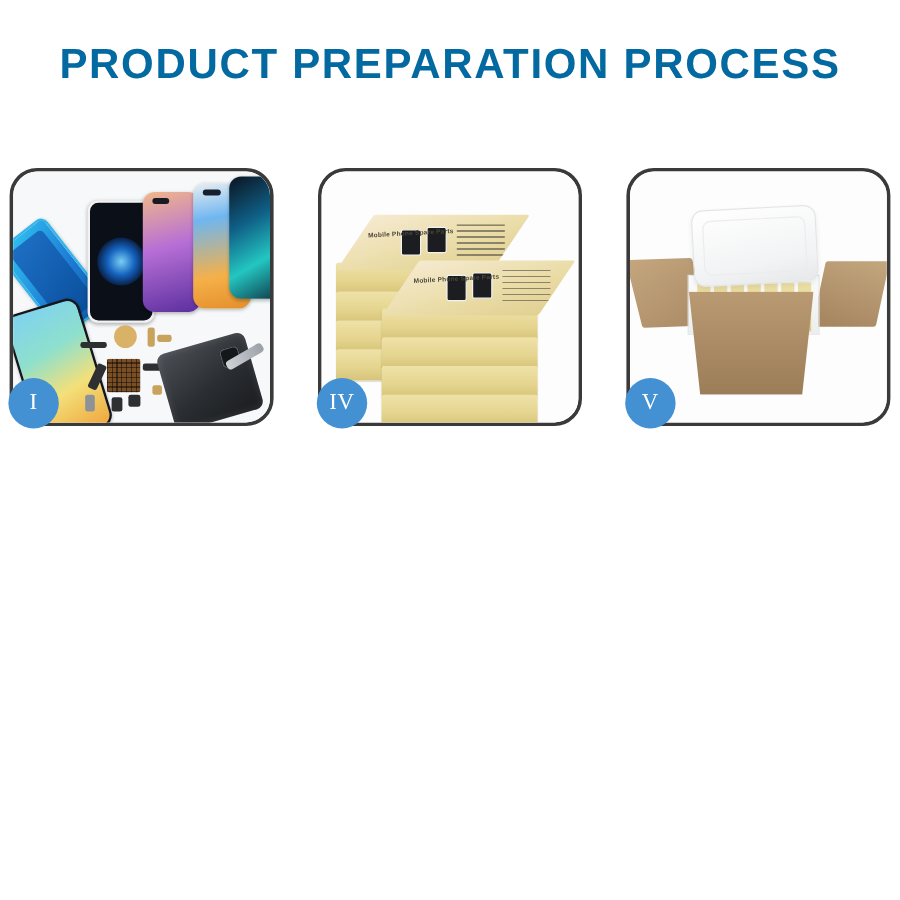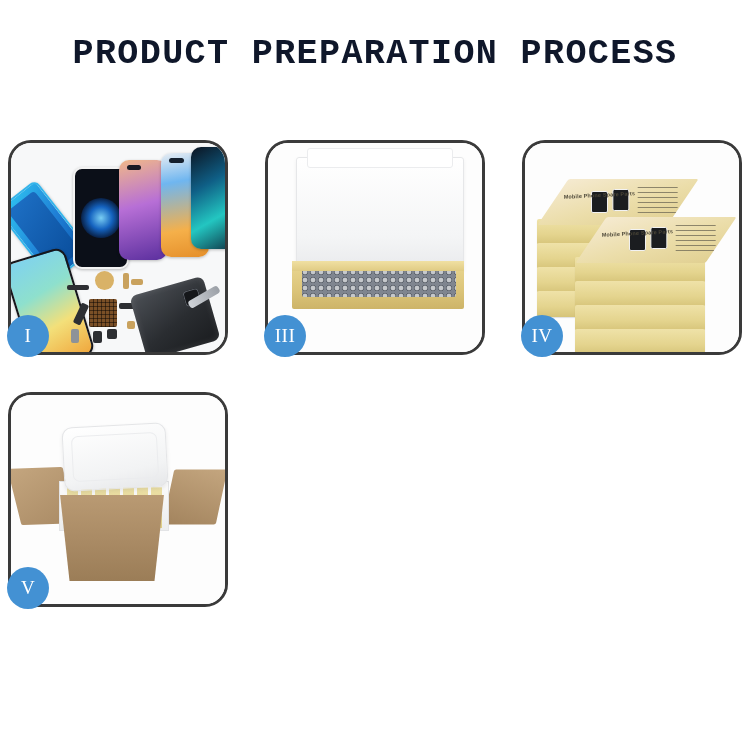--- a/index.html
+++ b/index.html
@@ -15,25 +15,25 @@
     position: relative;
   }
 
   
   .header {
     width: 750px;
     padding-top: 34px;
     text-align: center;
   }
   .title {
-    font-family: Liberation Mono, monospace;
+    font-family: Liberation Sans, sans-serif;
     font-size: 35px;
     font-weight: 700;
     letter-spacing: 1.4px;
-    color: #0f172a;
+    color: #0369a1;
     line-height: 40px;
     white-space: nowrap;
   }
   .subtitle {
     margin-top: 9px;
     font-family: "Liberation Sans", sans-serif;
     font-size: 15.5px;
     font-weight: 400;
     letter-spacing: 0.15px;
     color: #1b1b1b;
@@ -391,29 +391,20 @@
       <div class="part" style="left:82px;top:188px;width:9px;height:12px;"></div>
       <div class="part grey" style="left:60px;top:186px;width:8px;height:14px;"></div>
       <div class="part tan" style="left:116px;top:178px;width:8px;height:8px;"></div>
       <div class="backcover"></div>
       <div class="tool"></div>
     </div>
     <div class="badge">I</div>
   </div>
 
 
-  <div class="panel">
-    <div class="panel-inner p3">
-      <div class="foamlid"></div>
-      <div class="boxbase3"></div>
-      <div class="bubblefill"></div>
-      <div class="boxlip3"></div>
-    </div>
-    <div class="badge">III</div>
-  </div>
 
   <div class="panel">
     <div class="panel-inner p4">
       <div class="stack">
 
         <div class="ybox" style="left:6px;  top:54px;"></div>
         <div class="ybox" style="left:6px;  top:78px;"></div>
         <div class="ybox" style="left:6px;  top:102px;"></div>
         <div class="ybox" style="left:6px;  top:126px;"></div>
 

